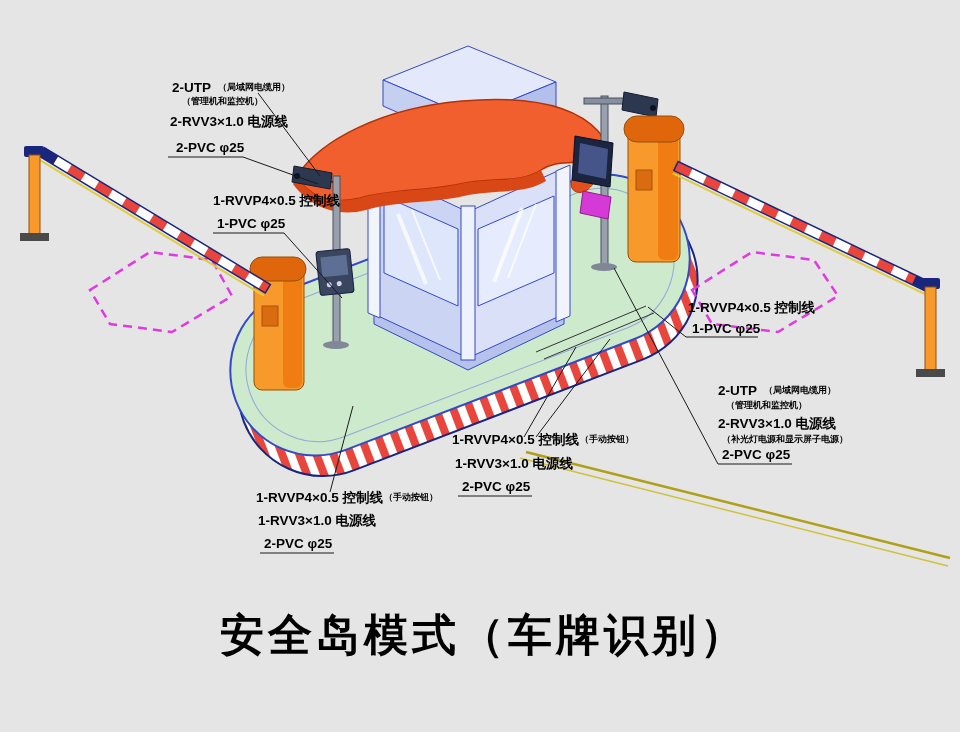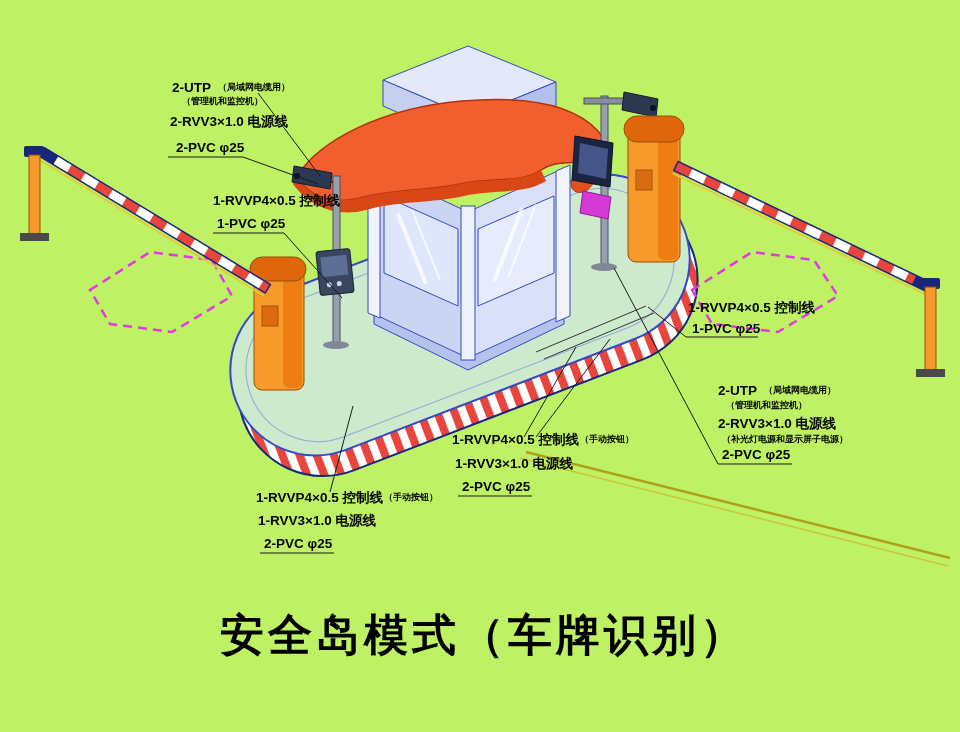--- a/index.html
+++ b/index.html
@@ -1,16 +1,16 @@
 <!DOCTYPE html>
 <html><head>
 <meta charset="utf-8">
 <style>
   html,body{margin:0;padding:0;background:#fff;}
-  .stage{position:relative;width:960px;height:732px;background:#bef264;overflow:hidden;
+  .stage{position:relative;width:960px;height:732px;background:#e5e5e5;overflow:hidden;
          font-family:"Liberation Sans","DejaVu Sans",sans-serif;}
   svg{position:absolute;left:0;top:0;}
   .lbl{font-family:"Liberation Sans","DejaVu Sans",sans-serif;font-size:13.5px;font-weight:bold;fill:#000;}
   .lbl-sm{font-family:"Liberation Sans","DejaVu Sans",sans-serif;font-size:9px;font-weight:bold;fill:#000;}
   .title-text{font-family:"Liberation Sans","DejaVu Sans",sans-serif;font-size:44px;font-weight:bold;
               fill:#000;letter-spacing:4px;}
   .leader{stroke:#1a1a1a;stroke-width:1;}
 </style>
 </head>
 <body>

